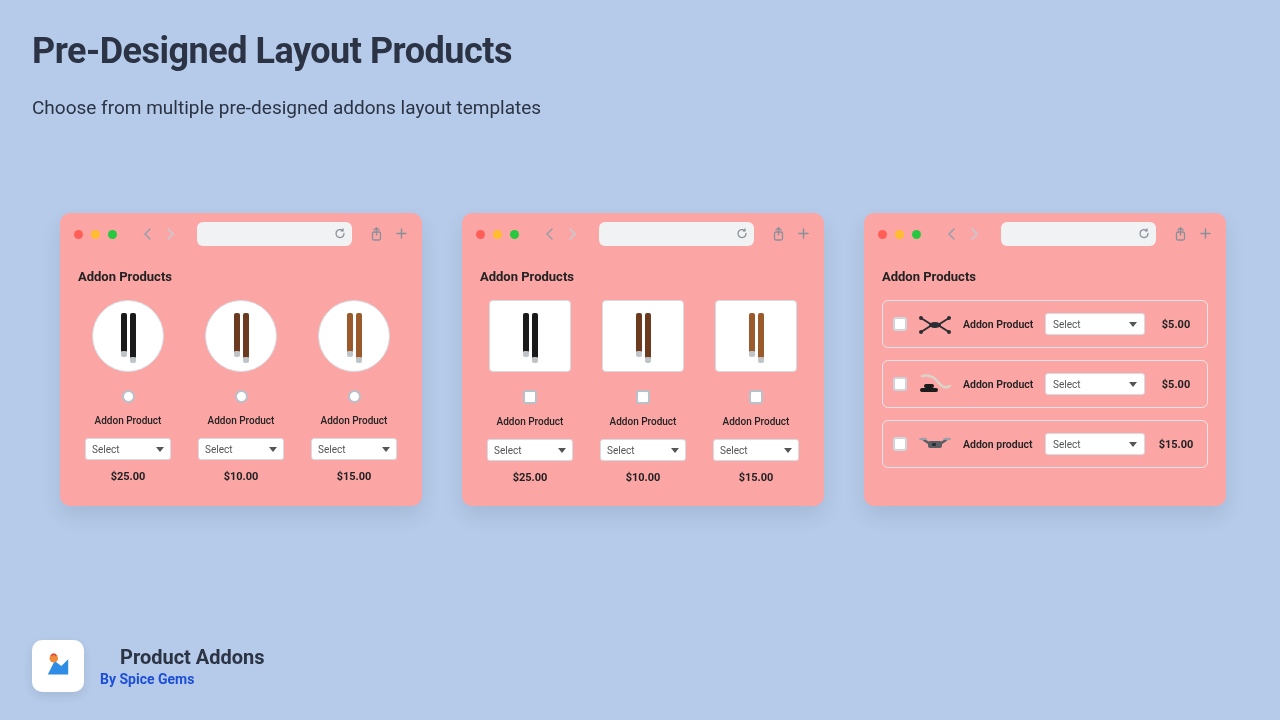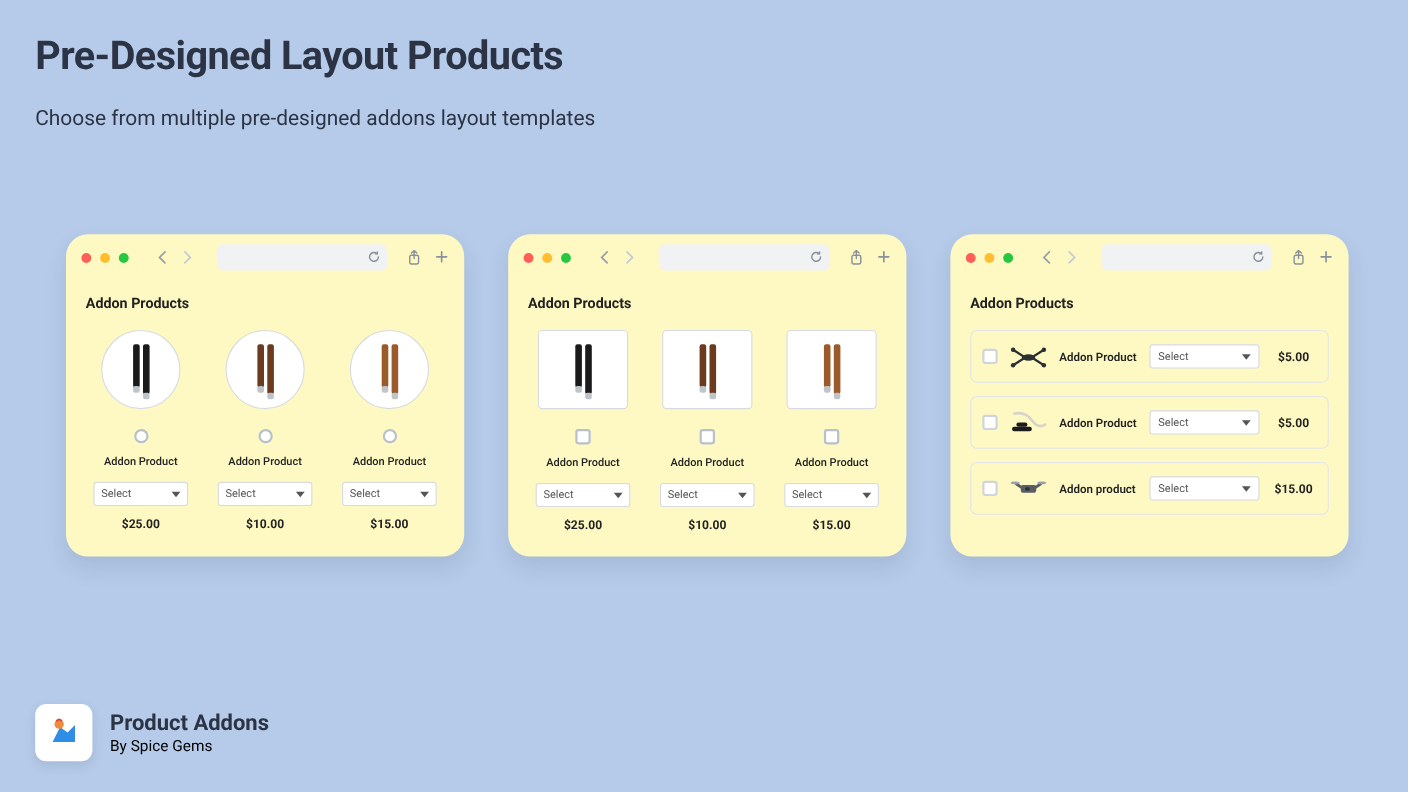--- a/index.html
+++ b/index.html
@@ -28,22 +28,22 @@
     margin-top: 16px;
   }
   .cards-row {
     position: absolute;
     left: 60px; top: 213px;
     display: flex;
     gap: 40px;
   }
   .browser-card {
     width: 362px;
-    background: #fef9c3;
-    border-radius: 20px;
+    background: #fca5a5;
+    border-radius: 10px;
     box-shadow: 0 10px 20px rgba(30,40,60,0.10);
     overflow: hidden;
   }
   
   .chrome {
     height: 42px;
     display: flex;
     align-items: center;
     padding: 0 14px;
     gap: 8px;
@@ -134,22 +134,22 @@
   .footer {
     position:absolute; left:32px; bottom:28px;
     display:flex; align-items:center; gap:16px;
   }
   .footer-logo {
     width:52px; height:52px; background:#fff; border-radius:10px;
     display:flex; align-items:center; justify-content:center;
     box-shadow: 0 4px 10px rgba(30,40,60,0.10);
   }
   .footer-logo svg { width:34px; height:34px; }
-  .footer-text .ft-title { font-size:20px; font-weight:700; color:#2b3344; }
-  .footer-text .ft-by { font-size:14px; color:#000000; margin-top:2px;}
+  .footer-text .ft-title { font-size:20px; font-weight:700; color:#2b3344;margin-left:20px; }
+  .footer-text .ft-by { font-size:14px; color:#1d4ed8; margin-top:2px;font-weight:bold;}
 </style>
 </head>
 <body>
 
 <h1 class="page-title">Pre-Designed Layout Products</h1>
 <div class="page-subtitle">Choose from multiple pre-designed addons layout templates</div>
 
 <div class="cards-row">
 
   <div class="browser-card">

